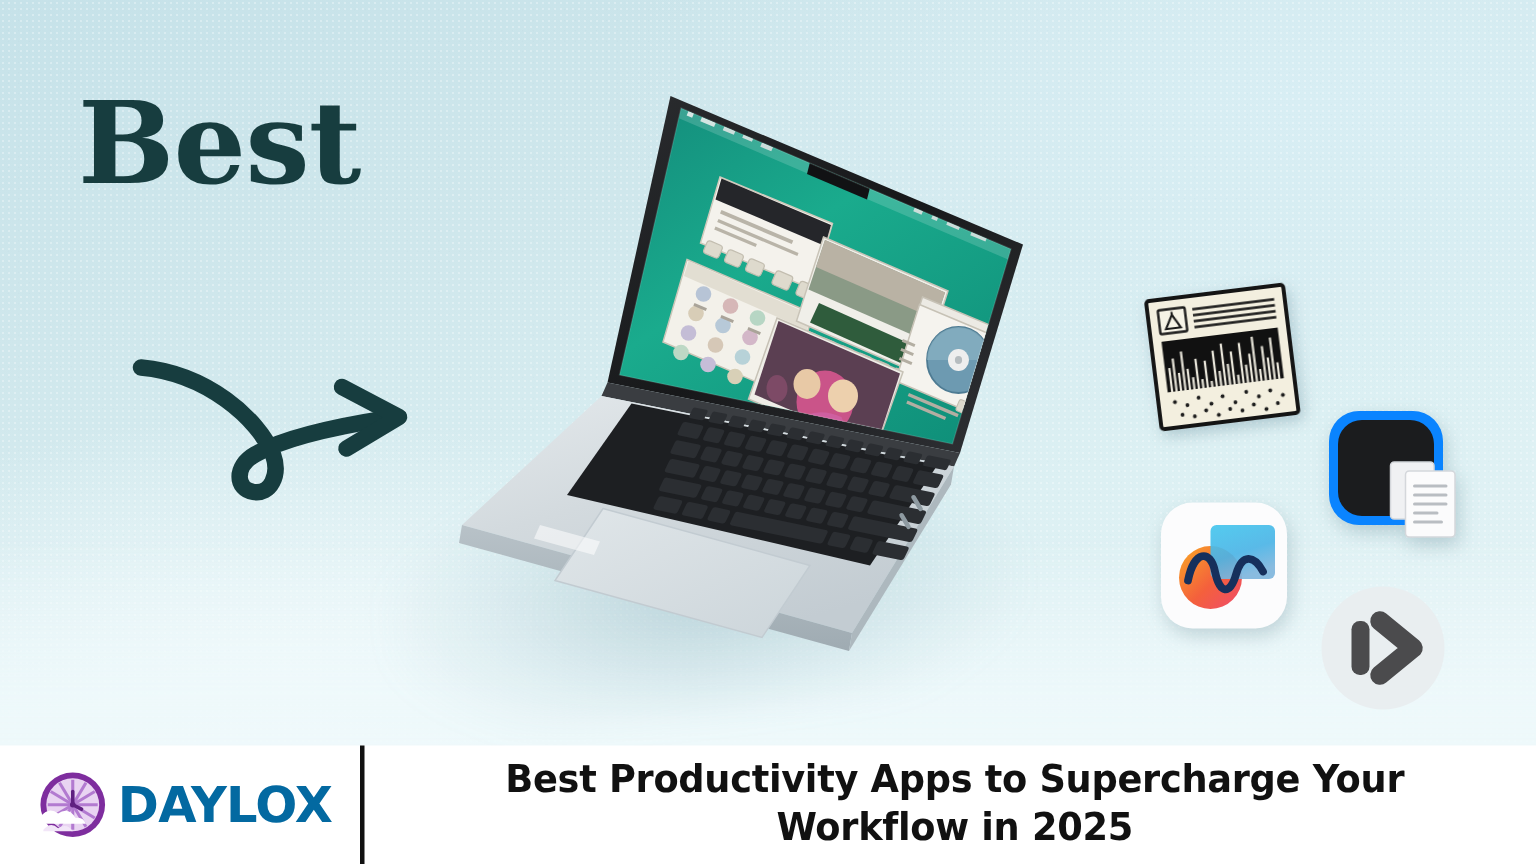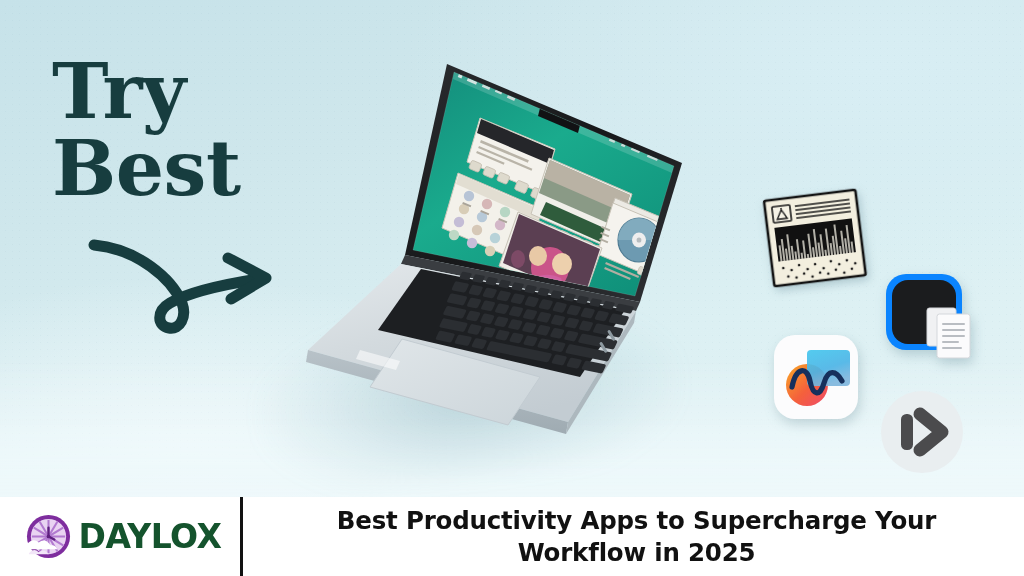--- a/index.html
+++ b/index.html
@@ -112,21 +112,21 @@
     width:240px; height:100%;
     display:flex; align-items:center; justify-content:center;
     gap:7px; padding-left:6px;
   }
   .brand-mark { width:47px; height:47px; flex:none; }
   .brand-mark svg { width:100%; height:100%; display:block; }
   .brand-name {
     font-family:"DejaVu Sans", sans-serif;
     font-weight:700;
     font-size:33px;
-    color:#14532d;
+    color:#0369a1;
     letter-spacing:-.5px;
     line-height:1;
   }
   .divider {
     width:3px; height:79px; background:#111111; flex:none;
   }
   .headline {
     flex:1; height:100%;
     display:flex; align-items:center; justify-content:center;
     padding:0 16px 0 22px;
@@ -145,21 +145,20 @@
 </head>
 <body>
 
 <div id="stage">
 
   <div class="bg"></div>
   <div class="bg-noise"></div>
   <div class="bg-table"></div>
 
   <div class="try-block">
-    <div class="try-line l1">Try</div>
     <div class="try-line l2">Best</div>
   </div>
 
   <div class="arrow-wrap">
     <svg viewBox="0 0 210 105">
       <path d="M8 10 C 52 14, 86 44, 96 68 C 101 82, 94 95, 83 93 C 71 91, 70 76, 84 68 C 103 57, 140 49, 172 44" fill="none" stroke="#173d3f" stroke-width="11" stroke-linecap="round" stroke-linejoin="round"></path>
       <path d="M142 23 L 180 43 L 145 64" fill="none" stroke="#173d3f" stroke-width="11" stroke-linecap="round" stroke-linejoin="round"></path>
     </svg>
   </div>
 

